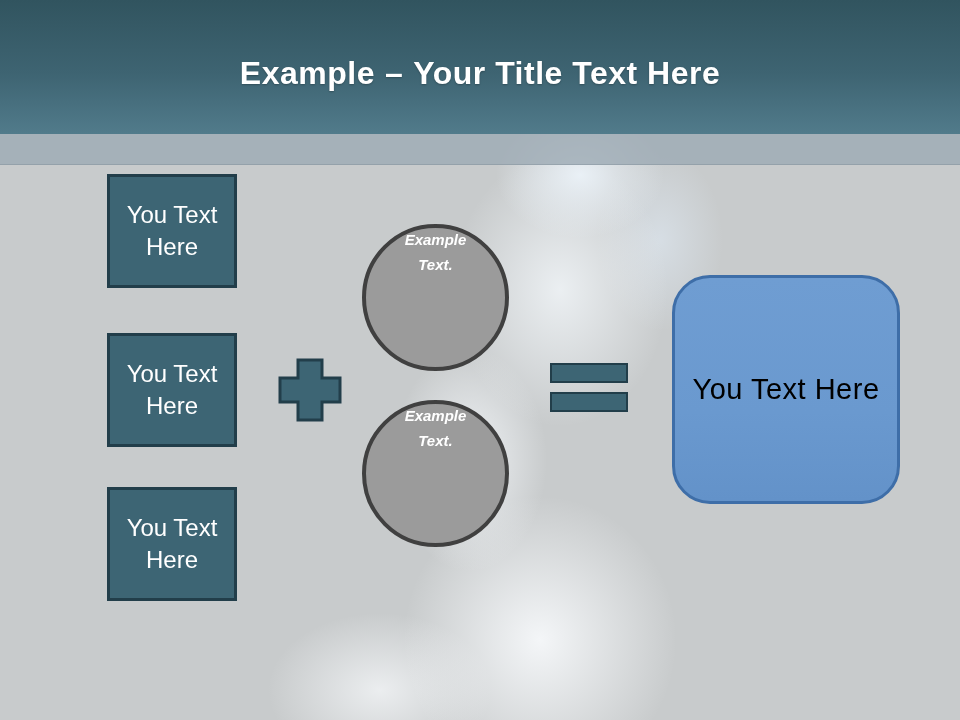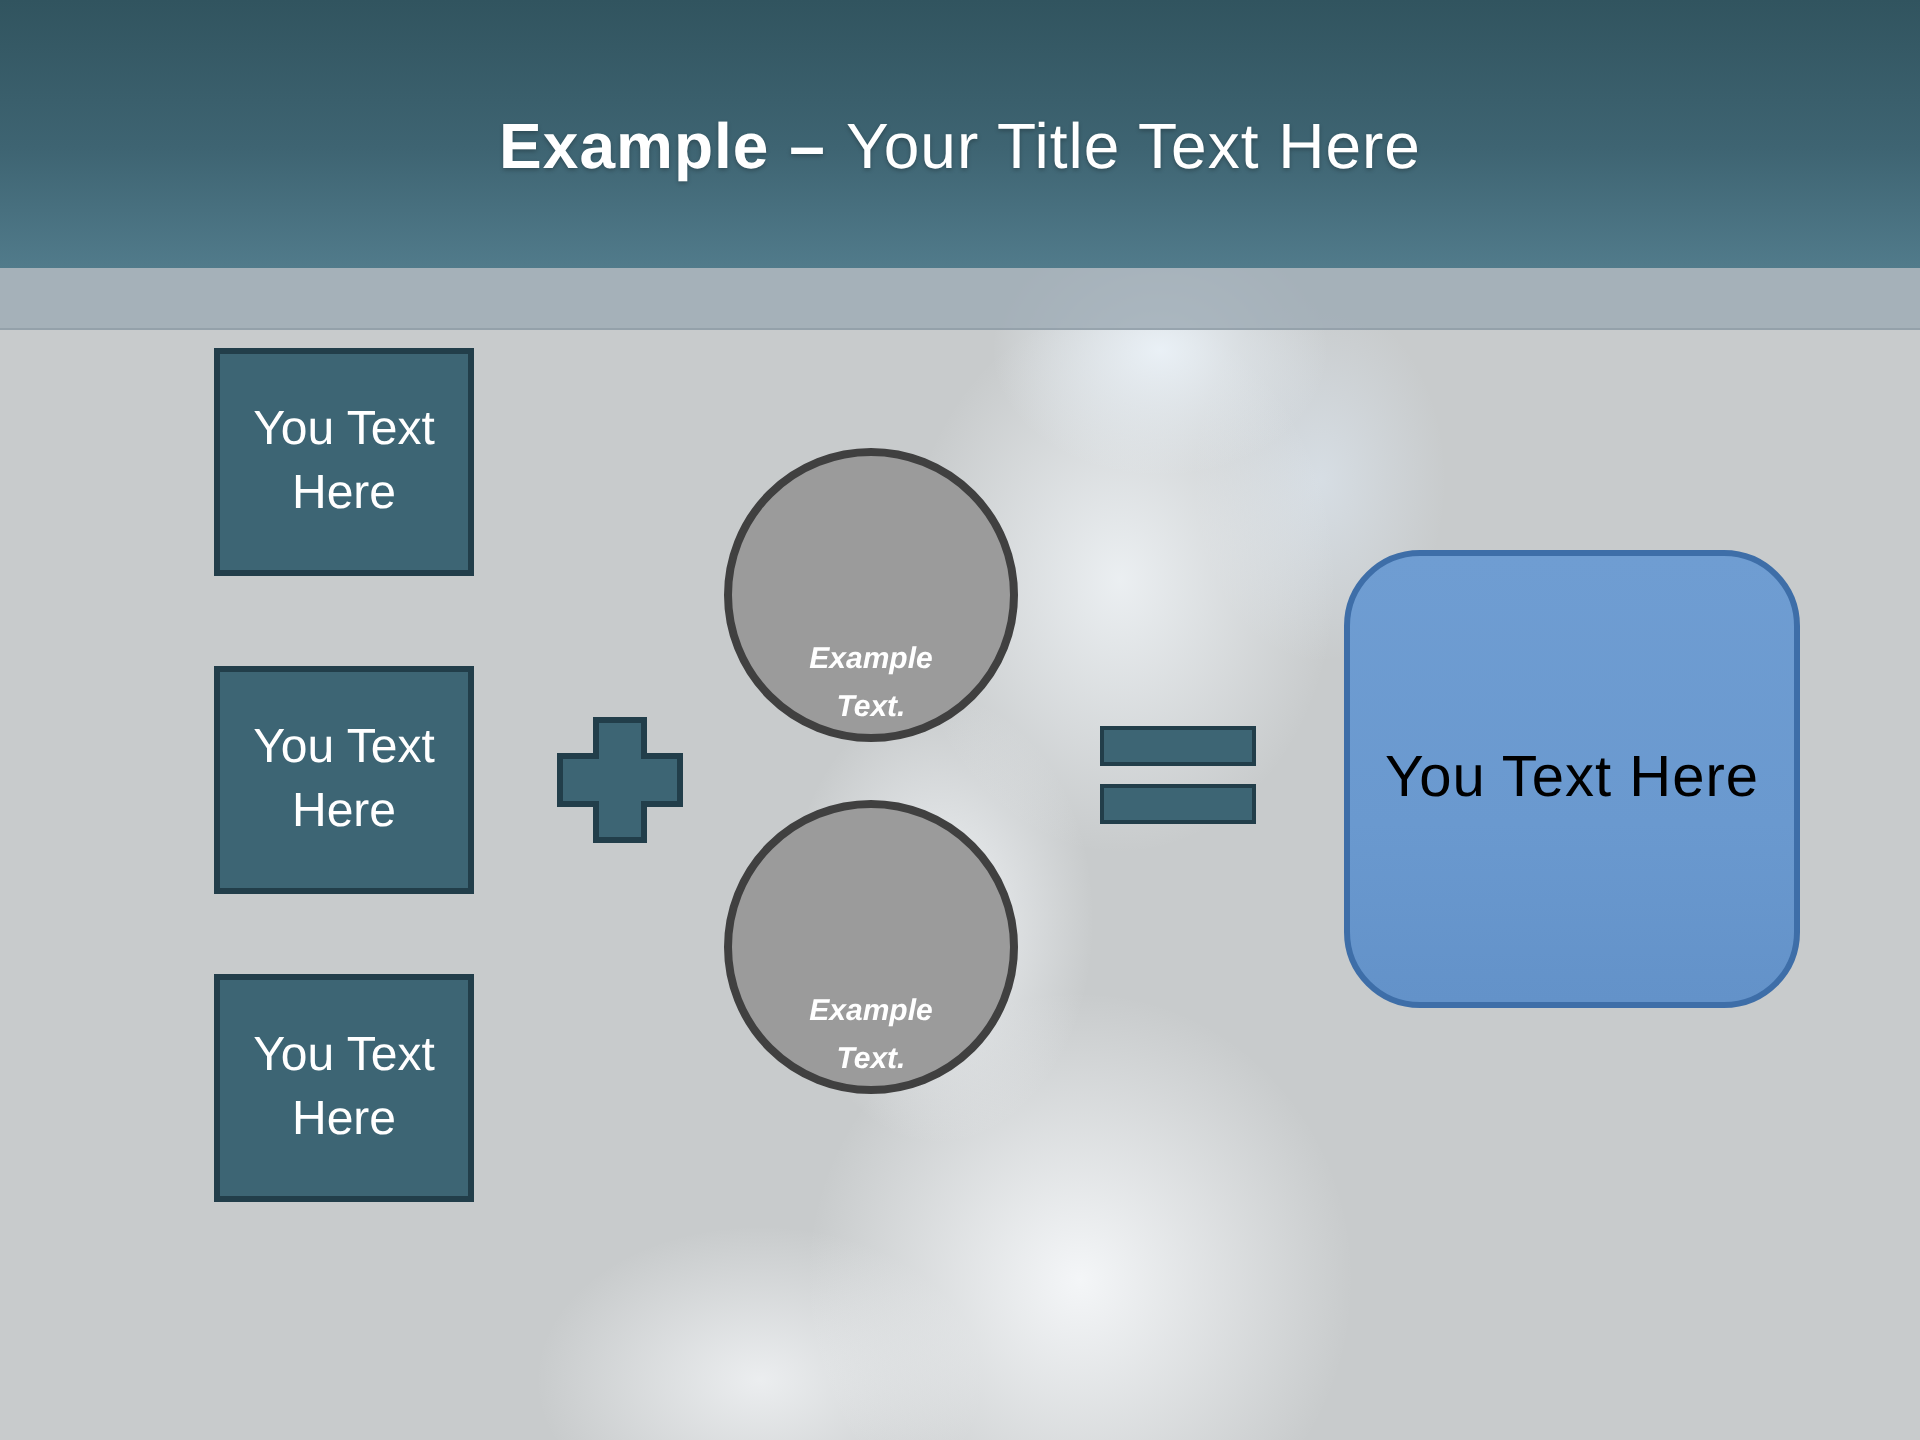--- a/index.html
+++ b/index.html
@@ -47,21 +47,21 @@
   }
   .slide-title {
     color: var(--title-text, #ffffff);
     font-size: 32px;
     letter-spacing: 0.5px;
     white-space: nowrap;
     text-shadow: 0 1px 2px rgba(0,0,0,0.25);
   }
   .t-bold { font-weight: bold; }
   .t-sep  { font-weight: bold; margin: 0 10px; }
-  .t-reg  { font-weight: normal; text-align: right; }
+  .t-reg  { font-weight: bold; text-align: right; }
 
   .teal-box {
     position: absolute;
     left: 107px;
     width: 130px; height: 114px;
     box-sizing: border-box;
     background: var(--teal-fill, #3d6574);
     border: 3px solid var(--teal-border, #223e4a);
     display: flex;
     align-items: center;
@@ -82,21 +82,21 @@
     width: 64px; height: 64px;
   }
   .gray-circle {
     position: absolute;
     width: 147px; height: 147px;
     box-sizing: border-box;
     border-radius: 50%;
     background: var(--circle-fill, #9b9b9b);
     border: 4px solid var(--circle-border, #404040);
     display: flex;
-    align-items: flex-end;
+    align-items: flex-start;
     justify-content: center;
     text-align: center;
     color: var(--circle-text, #ffffff);
     font-weight: bold;
     font-style: italic;
     font-size: 15px;
     line-height: 1.65;
   }
   .gray-circle .label-inner { width: 84px; }
   .circle-1 { left: 362px; top: 224px; }

